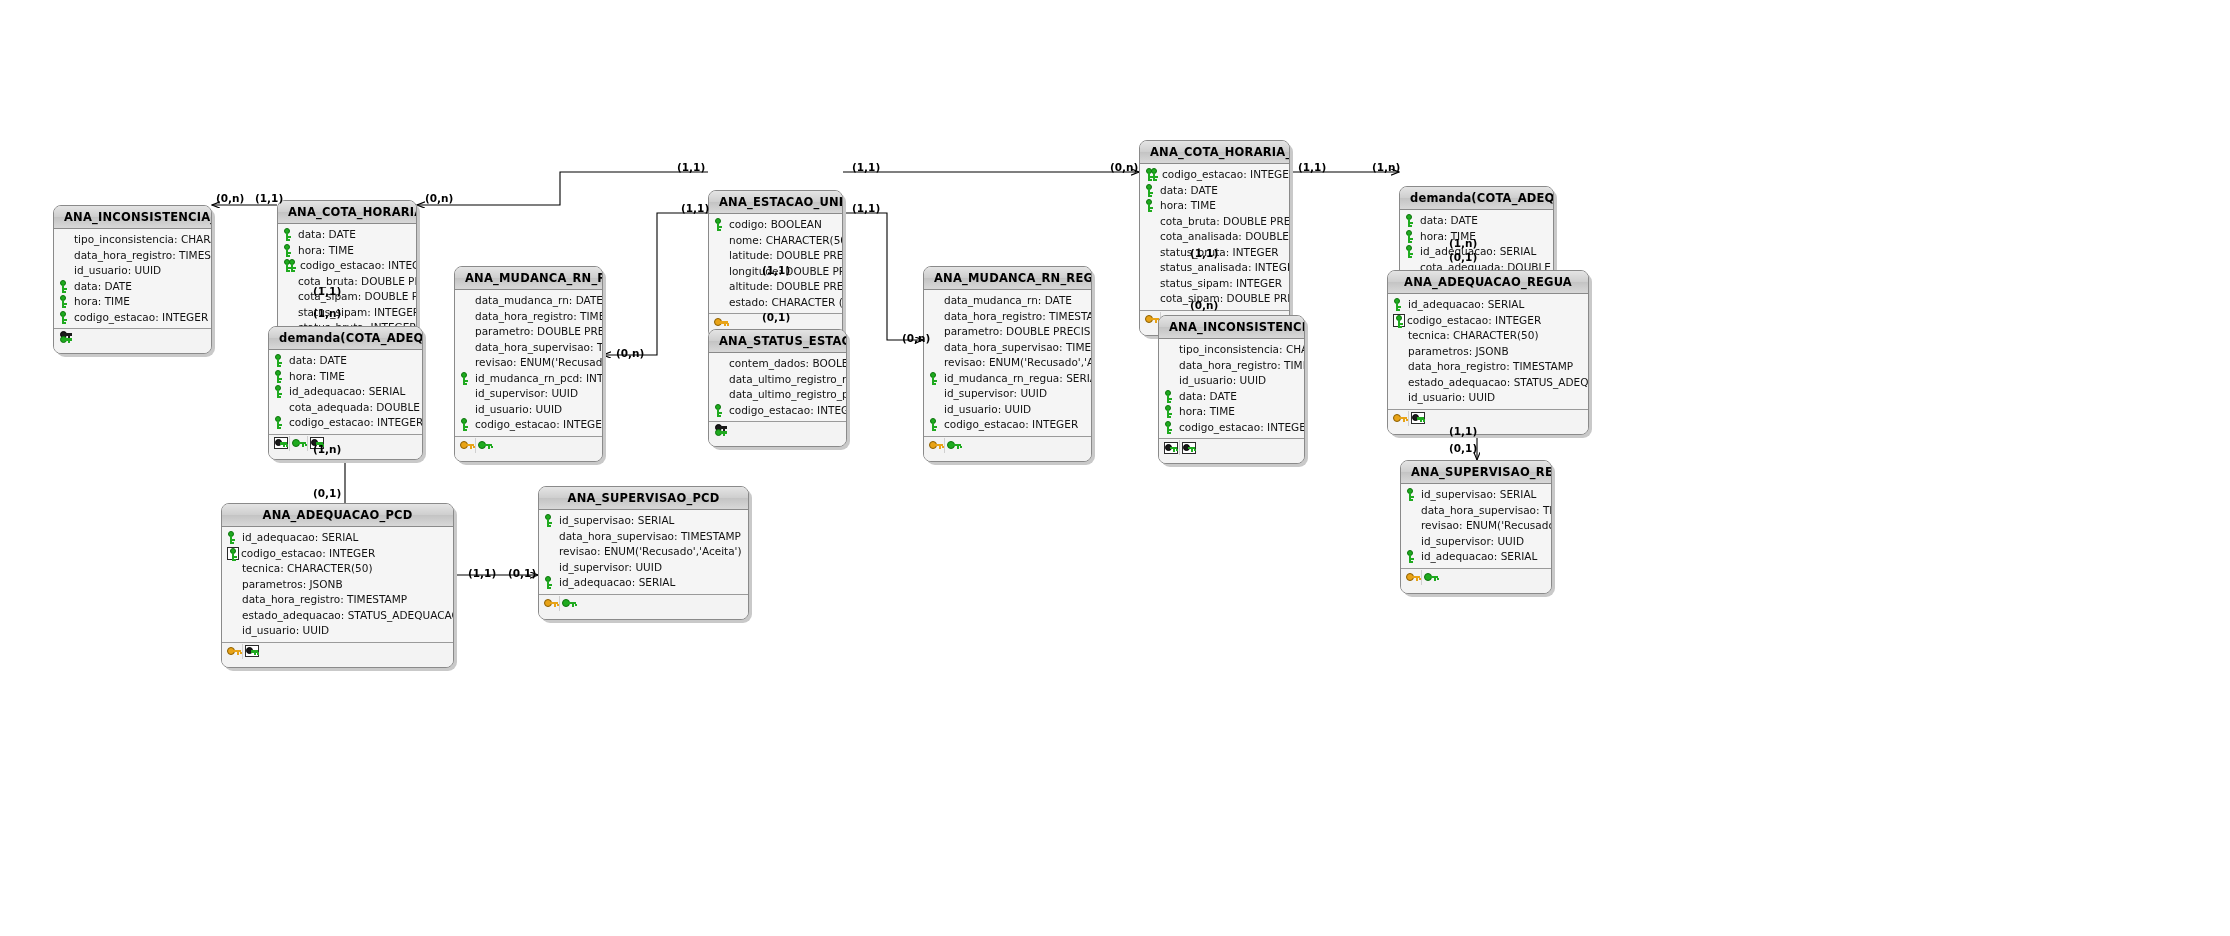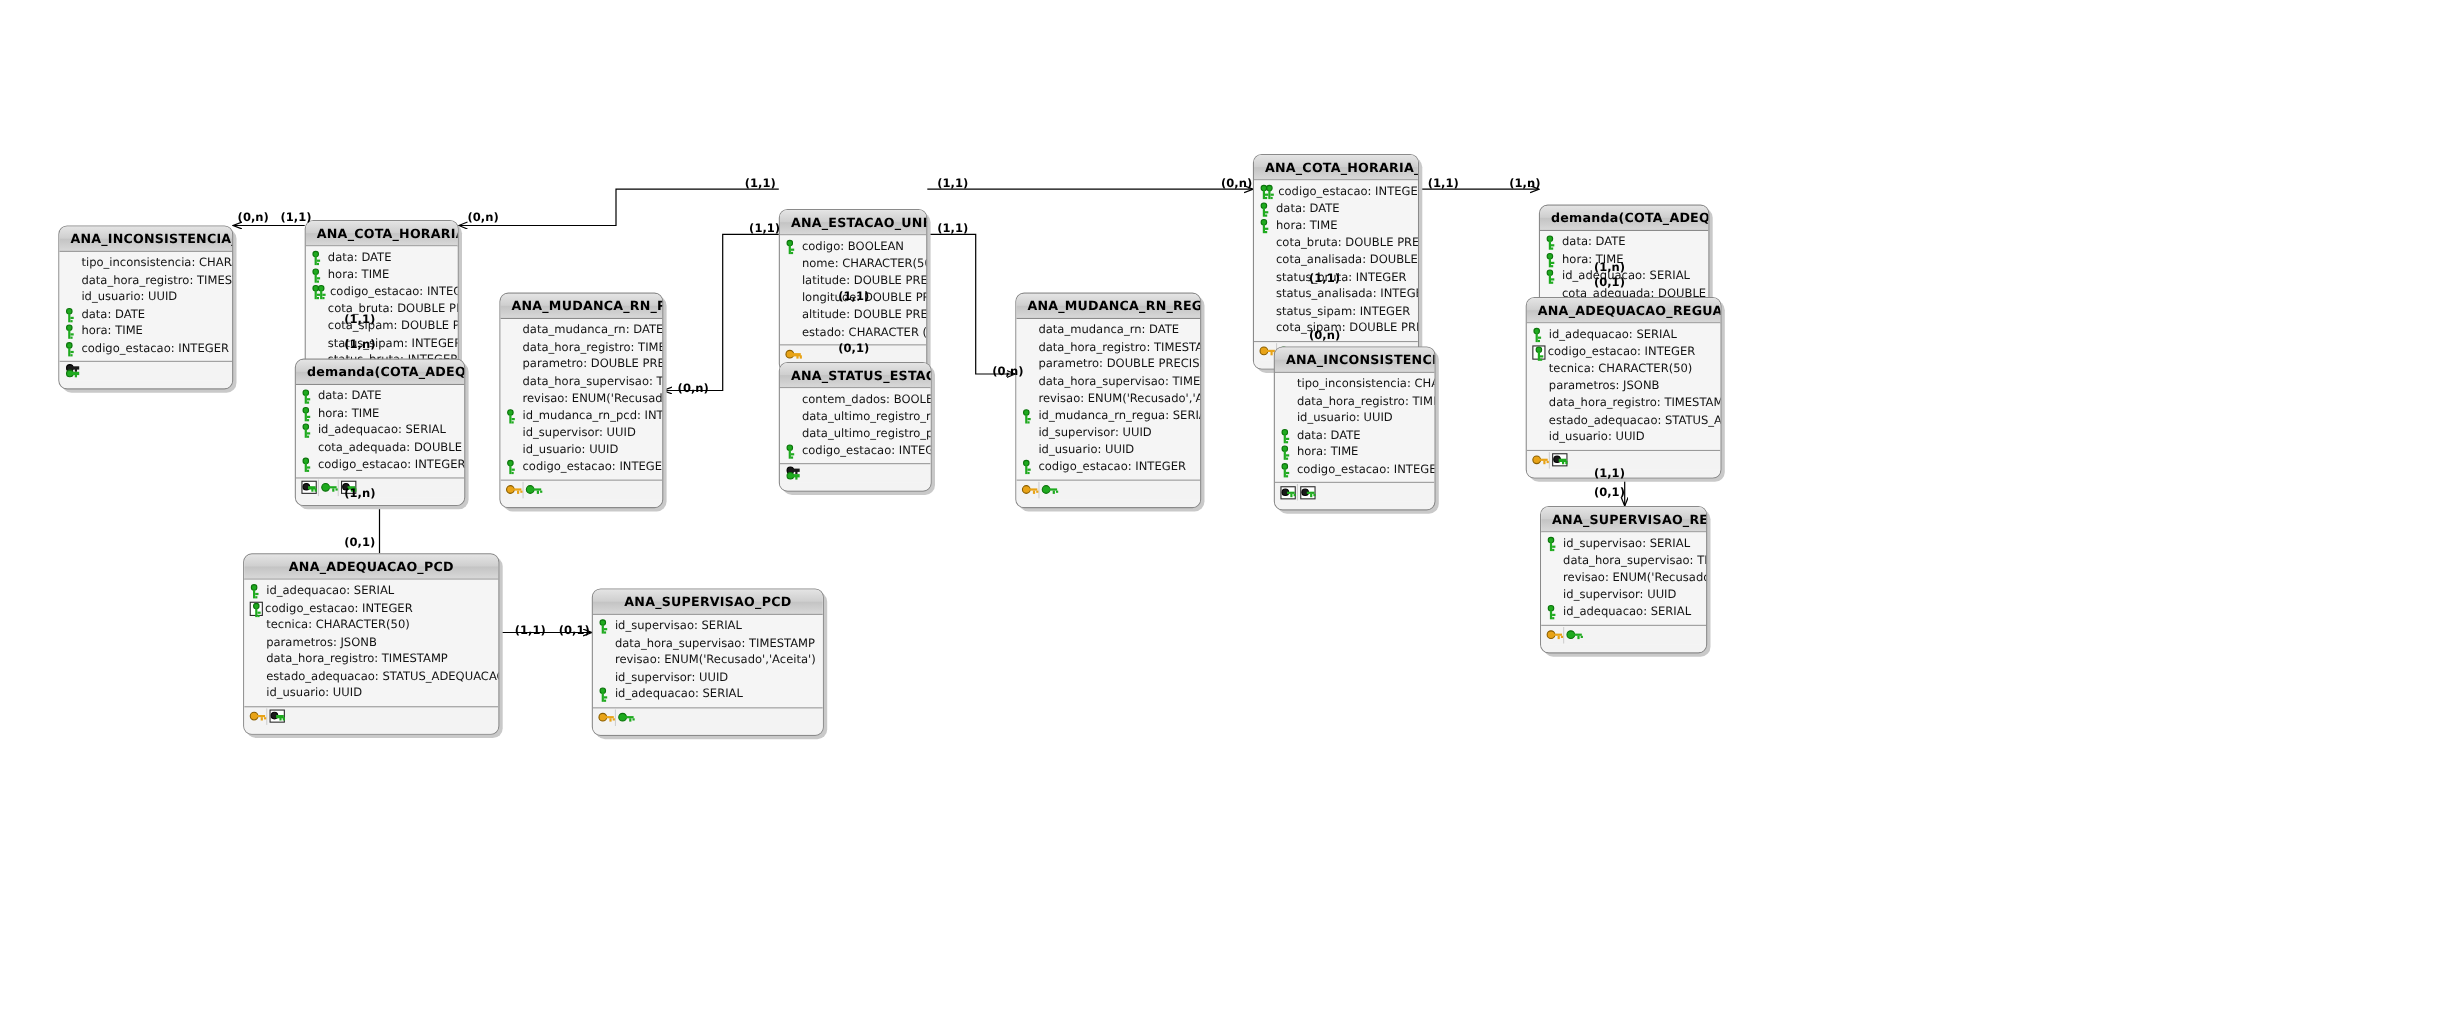--- a/index.html
+++ b/index.html
@@ -643,21 +643,21 @@
                   <span class="st" style="background:#1faa1f;left:5px;top:3px;width:7px;"></span>
                   <span class="t1" style="background:#1faa1f;left:8px;"></span>
                   <span class="t2" style="background:#1faa1f;left:11px;"></span>
                 </span>
               </span>
             </span>
           </div>
           <div class="ent-tail"></div>
         </div>
       </div>
-      <div class="entity" style="left: 1387px; top: 270px; width: 178px;">
+      <div class="entity" style="left: 1387px; top: 270px; width: 202px;">
         <div class="ent-shadow"></div>
         <div class="ent-body">
           <div class="ent-title">ANA_ADEQUACAO_REGUA</div>
           <div class="ent-attrs">
             <div class="attr">
               <span class="ic"><span class="key-v"><span class="hd"></span><span class="st"></span><span class="t1"></span><span class="t2"></span></span></span>
               <span class="txt">id_adequacao: SERIAL</span>
             </div>
             <div class="attr">
               <span class="ic boxed" style="width:12px;min-width:12px;height:13px;">
@@ -818,21 +818,21 @@
                   <span class="st" style="background:#1faa1f;left:5px;top:3px;width:7px;"></span>
                   <span class="t1" style="background:#1faa1f;left:8px;"></span>
                   <span class="t2" style="background:#1faa1f;left:11px;"></span>
                 </span>
               </span>
             </span>
           </div>
           <div class="ent-tail"></div>
         </div>
       </div>
-      <div class="entity" style="left: 538px; top: 535px; width: 211px;">
+      <div class="entity" style="left: 538px; top: 486px; width: 211px;">
         <div class="ent-shadow"></div>
         <div class="ent-body">
           <div class="ent-title">ANA_SUPERVISAO_PCD</div>
           <div class="ent-attrs">
             <div class="attr">
               <span class="ic"><span class="key-v"><span class="hd"></span><span class="st"></span><span class="t1"></span><span class="t2"></span></span></span>
               <span class="txt">id_supervisao: SERIAL</span>
             </div>
             <div class="attr">
               <span class="ic"></span>

